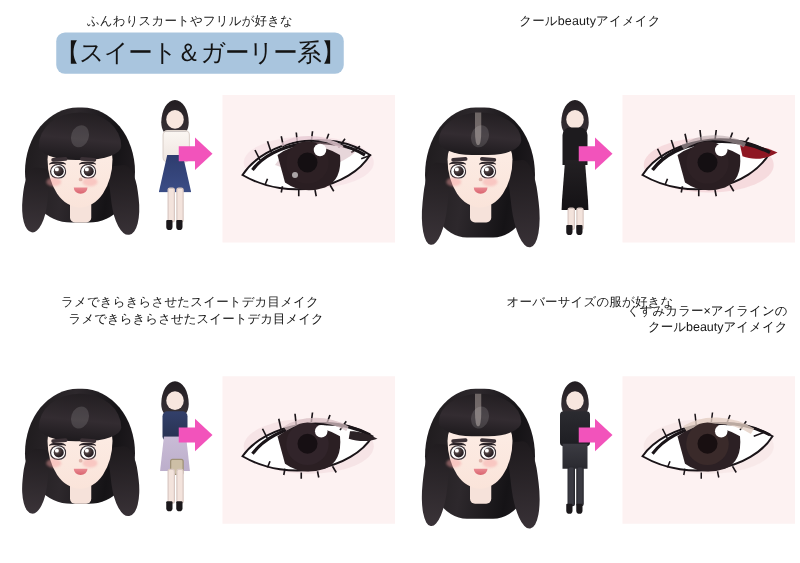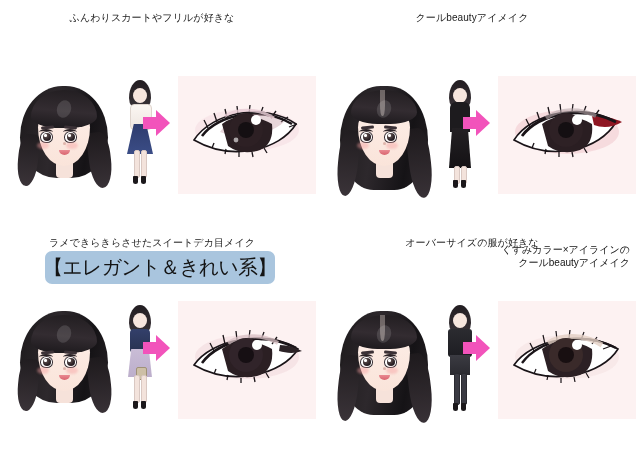--- a/index.html
+++ b/index.html
@@ -127,20 +127,23 @@
   }
   .caption.two{top:182px;text-align:right;right:10px;}
 </style>
 </head>
 <body>
 
 <div class="grid">
 
   <div class="quad q1">
     <div class="subtitle">ふんわりスカートやフリルが好きな</div>
+    <div class="titleband">
+      <span>【スイート＆ガーリー系】</span>
+    </div>
 
     <div class="content">
       <div class="face">
         <div class="hairback"></div>
           <div class="neck"></div>
           <div class="skin"></div>
           <div class="bangs"></div>
         <div class="brow l"></div>
           <div class="brow r"></div>
         <div class="eye l">
@@ -287,23 +290,20 @@
 
       <div class="caption two">
         <div>くすみカラー×アイラインの</div>
         <div>クールbeautyアイメイク</div>
       </div>
     </div>
   </div>
 
   <div class="quad q3">
     <div class="subtitle">ラメできらきらさせたスイートデカ目メイク</div>
-    <div class="titleband">
-      <span>【エレガント＆きれい系】</span>
-    </div>
 
     <div class="content">
       <div class="face">
         <div class="hairback"></div>
           <div class="neck"></div>
           <div class="skin"></div>
           <div class="bangs"></div>
         <div class="brow l"></div>
           <div class="brow r"></div>
         <div class="eye l">

